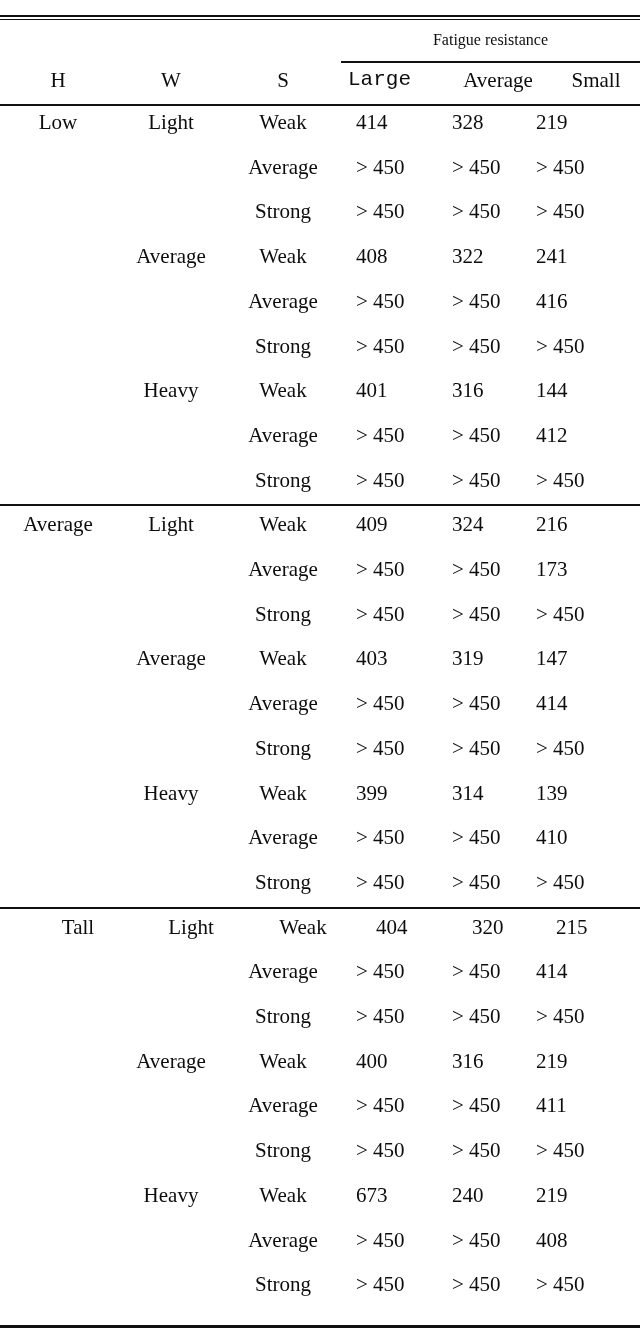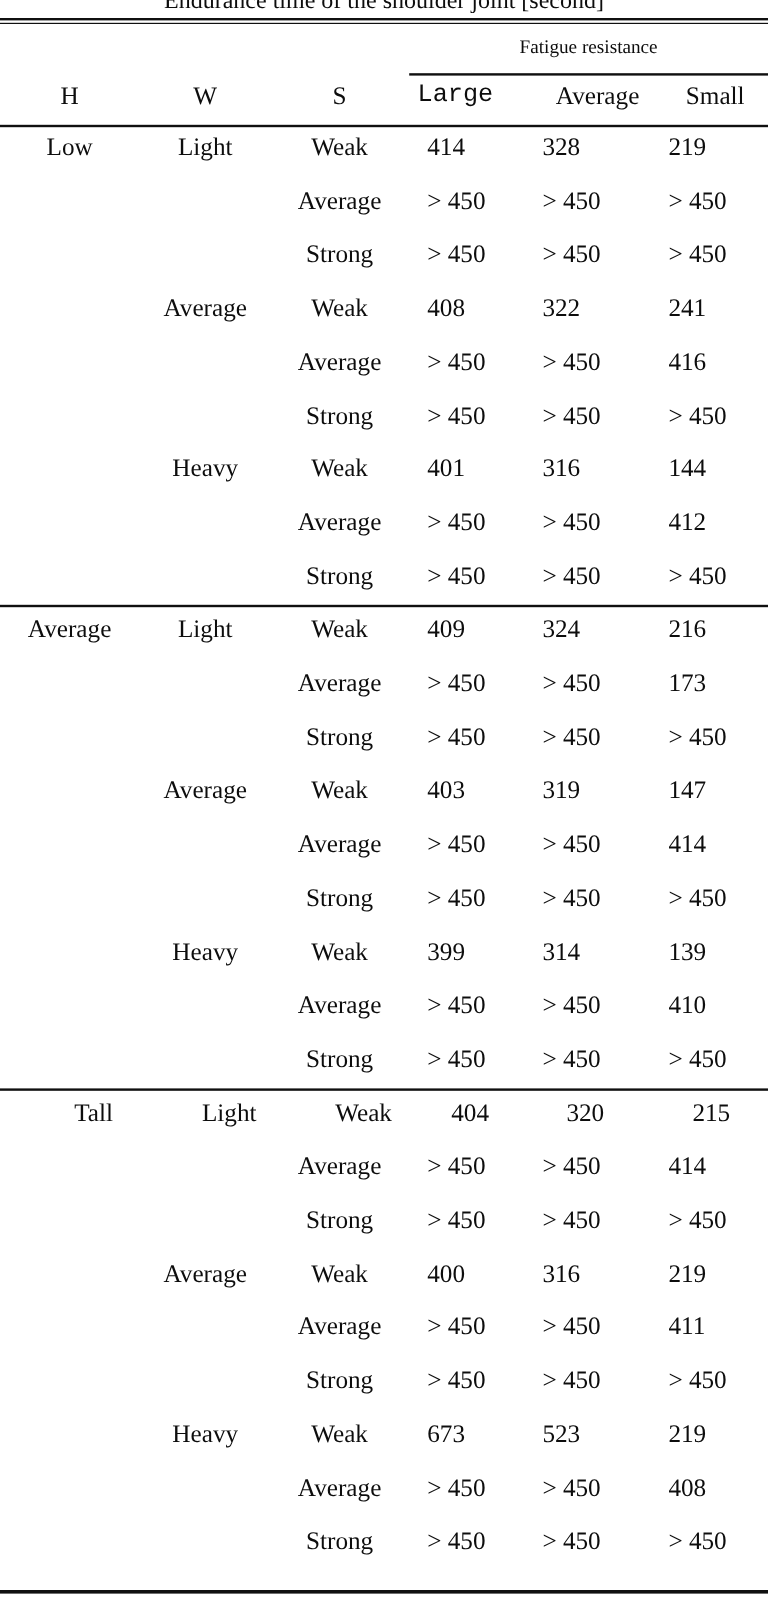--- a/index.html
+++ b/index.html
@@ -81,21 +81,21 @@
     line-height: 24px;
     white-space: nowrap;
   }
 
   
   .col-h   { left: 6px;   width: 104px; text-align: center; }
   .col-w   { left: 116px; width: 110px; text-align: center; }
   .col-s   { left: 228px; width: 110px; text-align: center; }
   .col-d0  { left: 356px; width: 94px;  text-align: left; }
   .col-d1  { left: 452px; width: 102px; text-align: left; }
-  .col-d2  { left: 557px; width: 78px;  text-align: left; }
+  .col-d2  { left: 536px; width: 78px;  text-align: left; }
 
   
   .hdr .cell { font-size: 21px; }
   .hdr-span {
     position: absolute;
     left: 341px;
     width: 299px;
     top: 28px;
     text-align: center;
     font-size: 16px;
@@ -105,23 +105,20 @@
   .hdr-row { top: 68px; height: 30px; }
   .hdr-large  { left: 348px; width: 84px;  text-align: left; font-family: Liberation Mono, monospace; }
   .hdr-avg    { left: 440px; width: 116px; text-align: center; }
   .hdr-small  { left: 556px; width: 80px;  text-align: center; }
 </style>
 </head>
 <body>
 
 <div class="page">
 
-  <div class="caption-clip">
-    <div class="caption-text">Endurance time of the shoulder joint [second]</div>
-  </div>
 
   <div class="rule rule-top-thick"></div>
   <div class="rule rule-top-thin"></div>
 
   <div class="hdr">
     <div class="hdr-span">Fatigue resistance</div>
     <div class="rule-span"></div>
     <div class="row hdr-row">
       <div class="cell col-h">H</div>
       <div class="cell col-w">W</div>
@@ -325,21 +322,21 @@
         <div class="cell col-s">Strong</div>
         <div class="cell col-d0">&gt; 450</div>
         <div class="cell col-d1">&gt; 450</div>
         <div class="cell col-d2">&gt; 450</div>
       </div>
       <div class="row" style="top: 1182.8px; height: 44.7px;">
         <div class="cell col-h"></div>
         <div class="cell col-w">Heavy</div>
         <div class="cell col-s">Weak</div>
         <div class="cell col-d0">673</div>
-        <div class="cell col-d1">523</div>
+        <div class="cell col-d1">240</div>
         <div class="cell col-d2">219</div>
       </div>
       <div class="row" style="top: 1227.5px; height: 44.7px;">
         <div class="cell col-h"></div>
         <div class="cell col-w"></div>
         <div class="cell col-s">Average</div>
         <div class="cell col-d0">&gt; 450</div>
         <div class="cell col-d1">&gt; 450</div>
         <div class="cell col-d2">408</div>
       </div>

